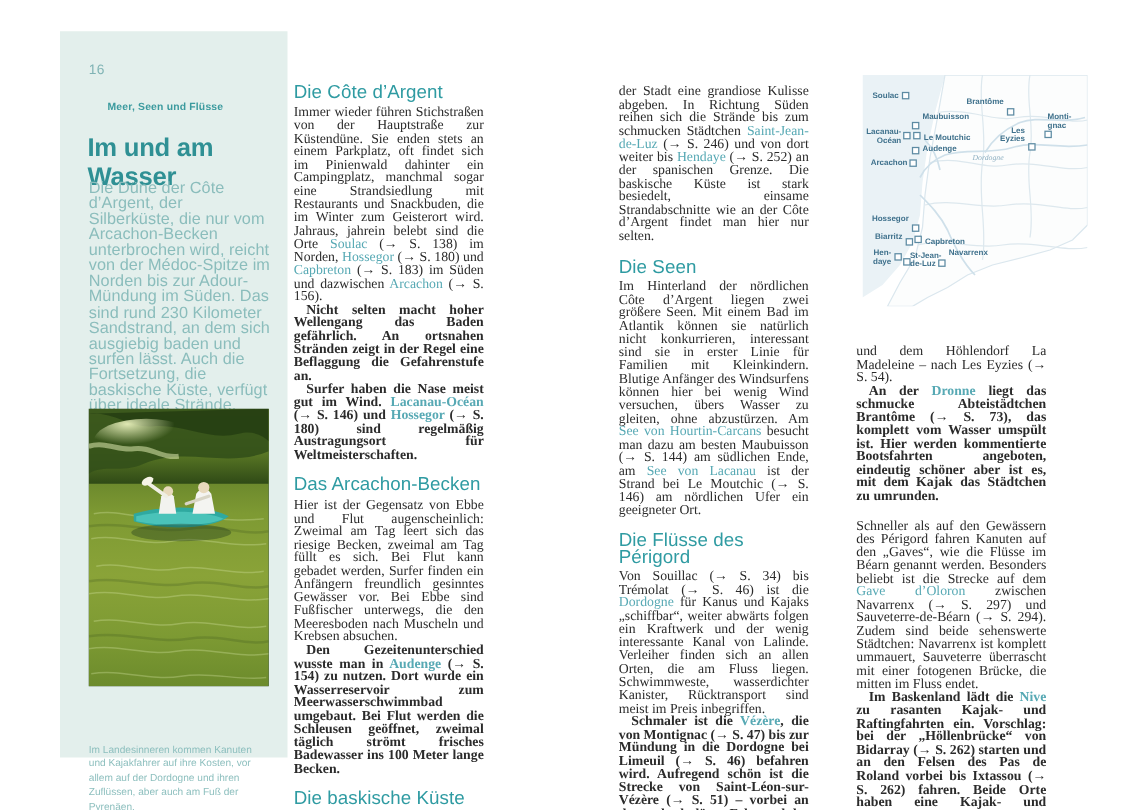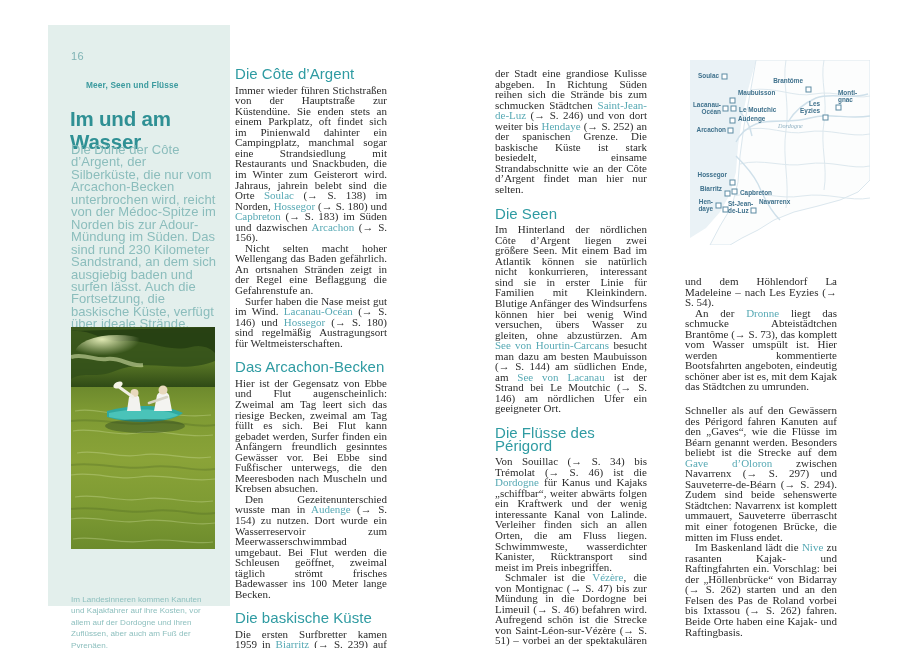--- a/index.html
+++ b/index.html
@@ -57,21 +57,21 @@
     font-family:"Liberation Sans", sans-serif;
     font-size:15px;font-weight:normal;color:#2f9ba2;
     margin:0 0 4px 0;line-height:12.6px;letter-spacing:.05px;
   }
   p.body{
     margin:0;font-size:11px;line-height:10.55px;
     color:#2b2b2b;text-align:justify;
     letter-spacing:.0px;
     -webkit-hyphens:none;hyphens:none;
   }
-  p.body + p.body{text-indent:10px;}
+  p.body + p.body{text-indent:10px;font-weight:bold;}
   .lnk{color:#57a9b4;}
   .sp-lg{height:13px;}
 
   
   .map{
     position:absolute;left:690px;top:60px;width:180px;height:185px;
   }
   .map svg{display:block;}
 </style>
 </head>

